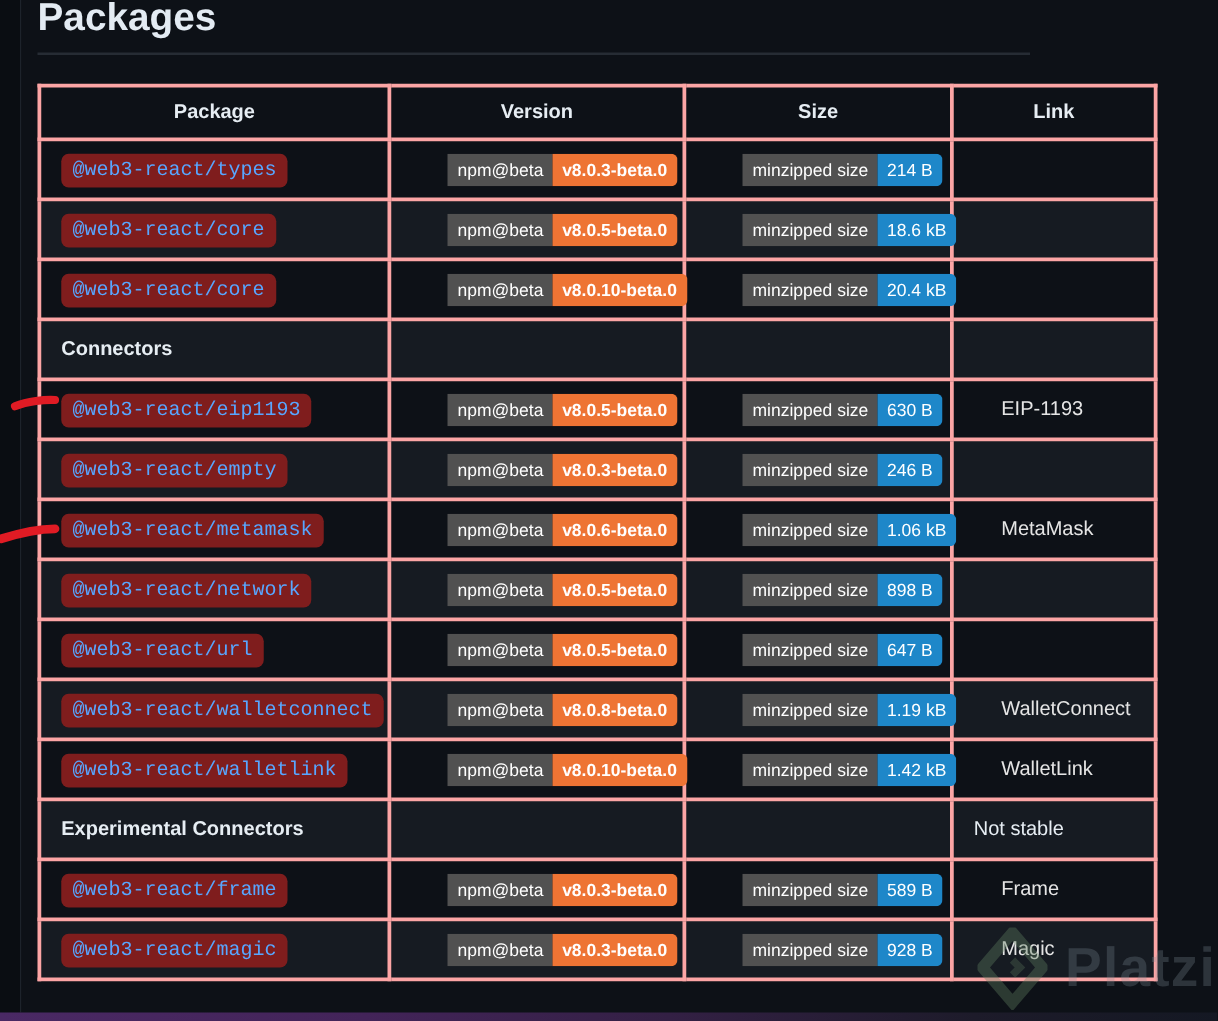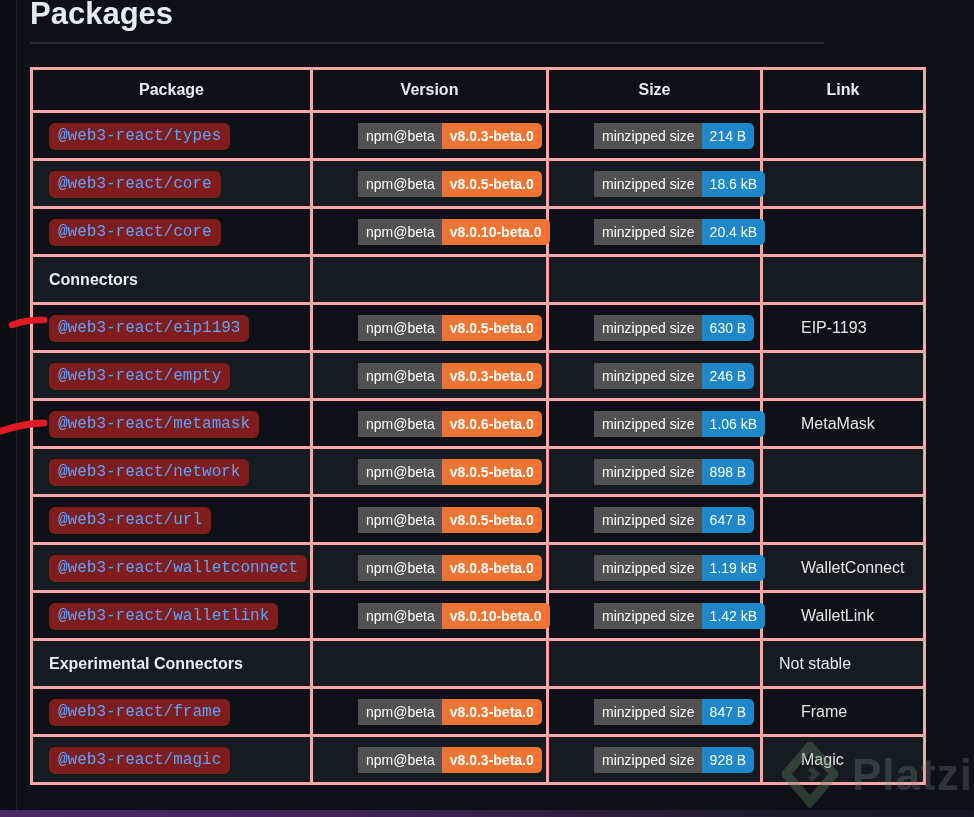--- a/index.html
+++ b/index.html
@@ -225,21 +225,21 @@
           <td><span class="note">Not stable</span></td>
         </tr>
         <tr>
           <td><code class="pkg-code">@web3-react/frame</code></td>
           <td><span class="badge">
               <span class="badge-l">npm@beta</span>
               <span class="badge-r orange">v8.0.3-beta.0</span>
             </span></td>
           <td><span class="badge">
               <span class="badge-l">minzipped size</span>
-              <span class="badge-r blue">847 B</span>
+              <span class="badge-r blue">589 B</span>
             </span></td>
           <td><a class="link" href="#">Frame</a></td>
         </tr>
         <tr>
           <td><code class="pkg-code">@web3-react/magic</code></td>
           <td><span class="badge">
               <span class="badge-l">npm@beta</span>
               <span class="badge-r orange">v8.0.3-beta.0</span>
             </span></td>
           <td><span class="badge">

